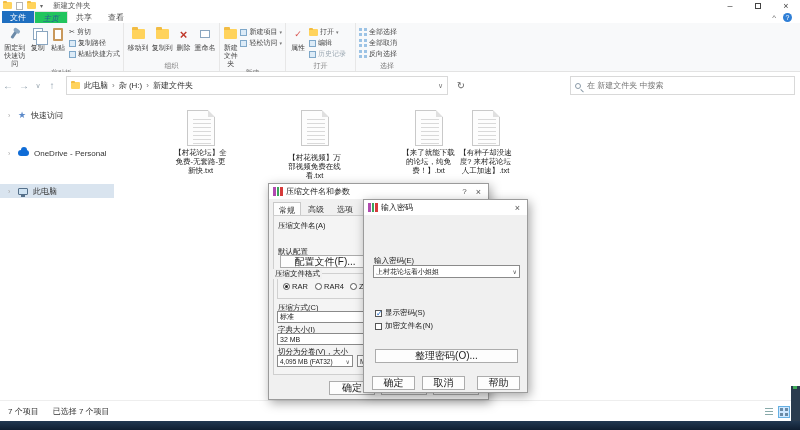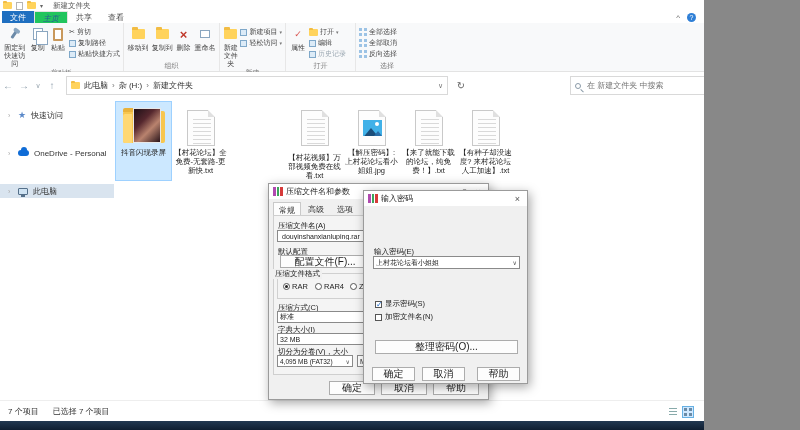--- a/index.html
+++ b/index.html
@@ -1,17 +1,17 @@
 <!DOCTYPE html>
 <html><head>
 <meta charset="utf-8">
 <style>
   html,body{margin:0;padding:0;background:#888;}
   *{box-sizing:border-box;font-family:"Liberation Sans","DejaVu Sans",sans-serif;}
-  #screen{position:relative;width:704px;height:430px;background:#fff;overflow:hidden;font-size:8px;color:#333;}
+  #screen{position:relative;width:800px;height:430px;background:#fff;overflow:hidden;font-size:8px;color:#333;}
 
   
   .titlebar{position:absolute;left:0;top:0;width:800px;height:11px;background:#fff;display:flex;align-items:center;}
   .qat{display:flex;align-items:center;gap:4px;padding-left:3px;}
   .win-title{font-size:7.5px;color:#555;margin-left:6px;}
   .winbtns{position:absolute;right:0;top:0;display:flex;}
   .winbtn{width:28px;height:12px;display:flex;align-items:center;justify-content:center;color:#444;font-size:9px;line-height:1;}
   .maxbox{width:6px;height:6px;border:1px solid #444;}
 
   
@@ -360,53 +360,31 @@
       <span class="cloud-ico"></span>
       <span>OneDrive - Personal</span>
     </div>
     <div class="sideitem selected">
       <span class="chev">›</span>
       <span class="pc-ico"></span>
       <span>此电脑</span>
     </div>
   </div>
 
-  <div class="tile selected" style="left:116px;">
-    <div class="iconbox">
-      <div class="fthumb">
-        <div class="back"></div>
-          <div class="photo"></div>
-          <div class="lip"></div>
-      </div>
-    </div>
-    <div class="tlabel">抖音闪现录屏</div>
-  </div>
   <div class="tile" style="left:173px;">
     <div class="iconbox">
         <div class="txtfile"></div>
       </div>
     <div class="tlabel">【村花论坛】全免费-无套路-更新快.txt</div>
   </div>
   <div class="tile" style="left:287px;justify-content:space-between;">
     <div class="iconbox">
         <div class="txtfile"></div>
       </div>
     <div class="tlabel">【村花视频】万部视频免费在线看.txt</div>
-  </div>
-  <div class="tile" style="left:344px;">
-    <div class="iconbox">
-      <div class="imgfile">
-        <div class="pic">
-            <span class="sun"></span>
-            <span class="mtn"></span>
-            <span class="mtn2"></span>
-          </div>
-      </div>
-    </div>
-    <div class="tlabel">【解压密码】: 上村花论坛看小姐姐.jpg</div>
   </div>
   <div class="tile" style="left:401px;">
     <div class="iconbox">
         <div class="txtfile"></div>
       </div>
     <div class="tlabel">【来了就能下载的论坛，纯免费！】.txt</div>
   </div>
   <div class="tile" style="left:458px;">
     <div class="iconbox">
         <div class="txtfile"></div>
@@ -428,23 +406,20 @@
     </div>
     <div class="dtabs">
       <span class="dtab active">常规</span>
       <span class="dtab">高级</span>
       <span class="dtab">选项</span>
       <span class="dtab">文件</span>
     </div>
     <div class="tabpage" style="top:31px;height:160px;"></div>
 
     <div class="dlabel" style="left:9px;top:37px;">压缩文件名(A)</div>
-    <div class="dinput" style="left:8px;top:46px;width:140px;height:12px;">
-      <input value="douyinshanxianluping.rar" style="">
-    </div>
     <div class="dlabel" style="left:9px;top:63px;">默认配置</div>
     <div class="dbtn" style="left:11px;top:71px;width:90px;height:13px;">配置文件(F)...</div>
 
     <div class="groupbox" style="left:8px;top:89px;width:102px;height:26px;"></div>
     <div class="grouplegend" style="left:4px;top:85px;">压缩文件格式</div>
     <div class="radio on" style="left:14px;top:98px;">
       <span class="rb"></span>
         <span>RAR</span>
     </div>
     <div class="radio" style="left:46px;top:98px;">
@@ -474,21 +449,21 @@
     <div class="dselect" style="left:88px;top:171px;width:25px;height:12px;">
       <span>MB</span>
         <span class="dd">∨</span>
     </div>
 
     <div class="dbtn" style="left:60px;top:197px;width:46px;height:14px;">确定</div>
     <div class="dbtn" style="left:112px;top:197px;width:46px;height:14px;">取消</div>
     <div class="dbtn" style="left:164px;top:197px;width:46px;height:14px;">帮助</div>
   </div>
 
-  <div class="dlg" style="left:363px;top:190px;width:165px;height:194px;z-index:20;">
+  <div class="dlg" style="left:363px;top:199px;width:165px;height:194px;z-index:20;">
     <div class="dlg-title">
       <span class="rar-ico">
           <i></i>
           <i></i>
           <i></i>
         </span>
       <span>输入密码</span>
       <span class="spacer"></span>
       <span class="dlg-x">×</span>
     </div>

